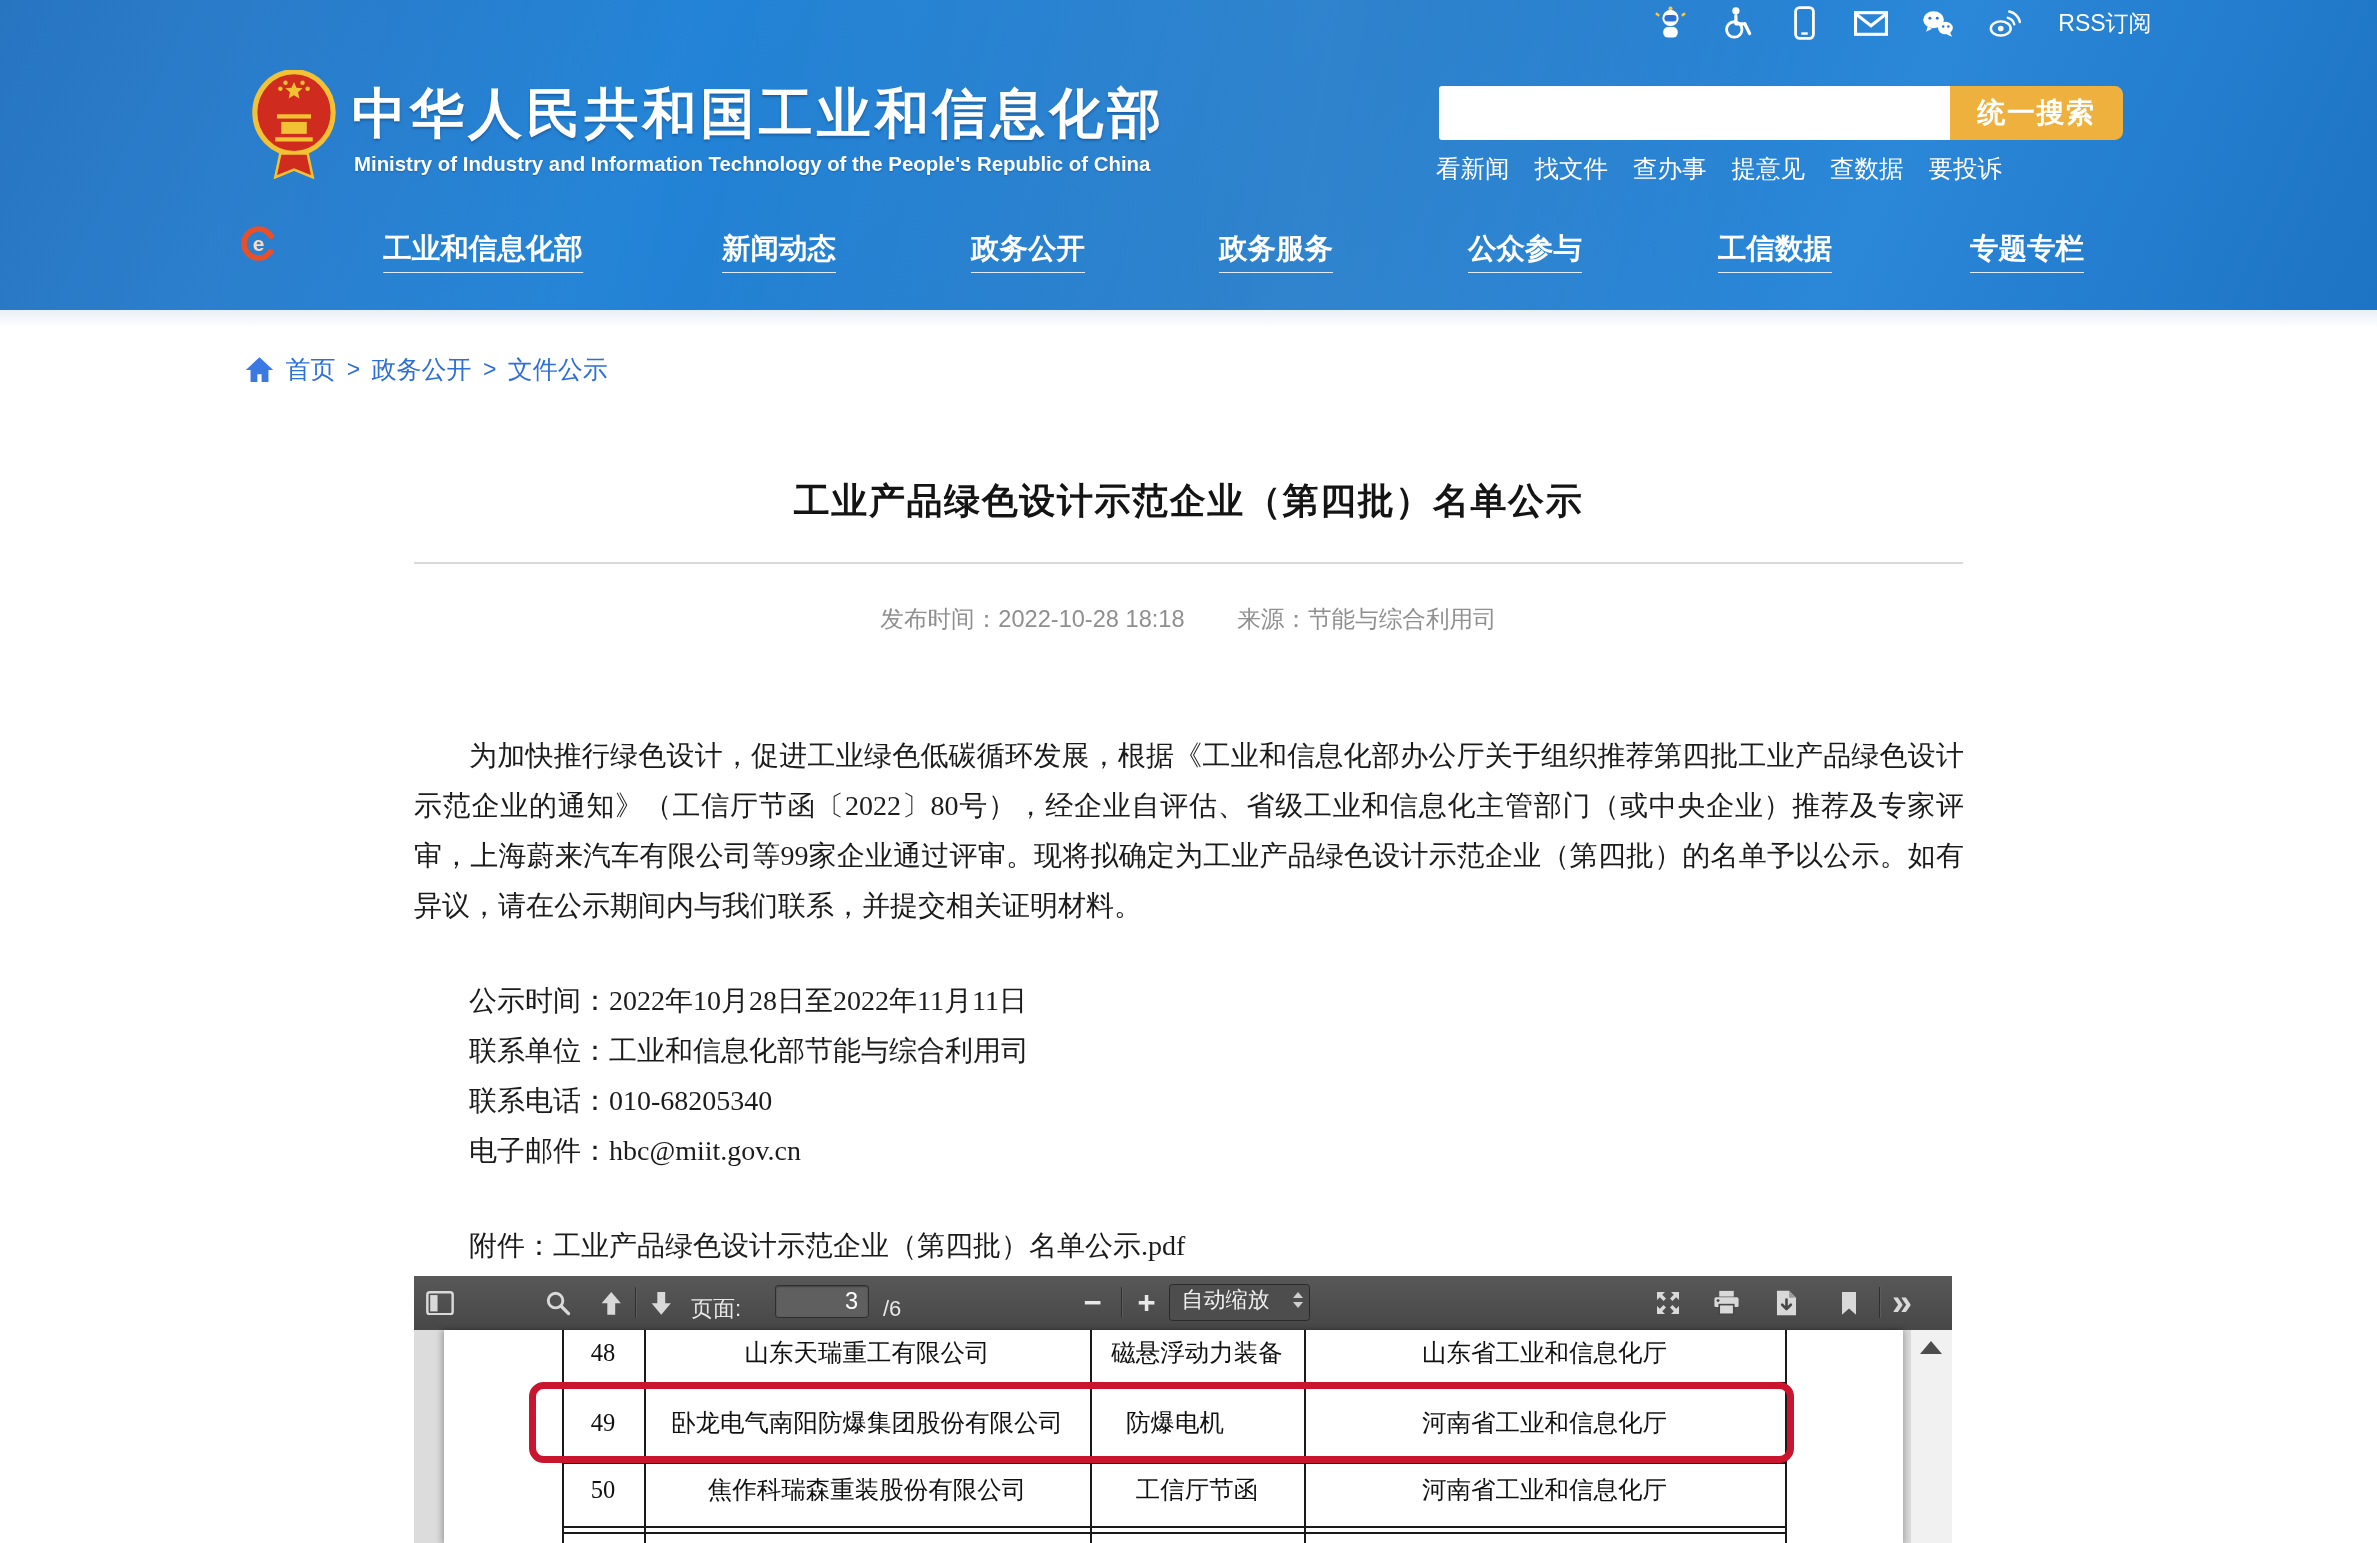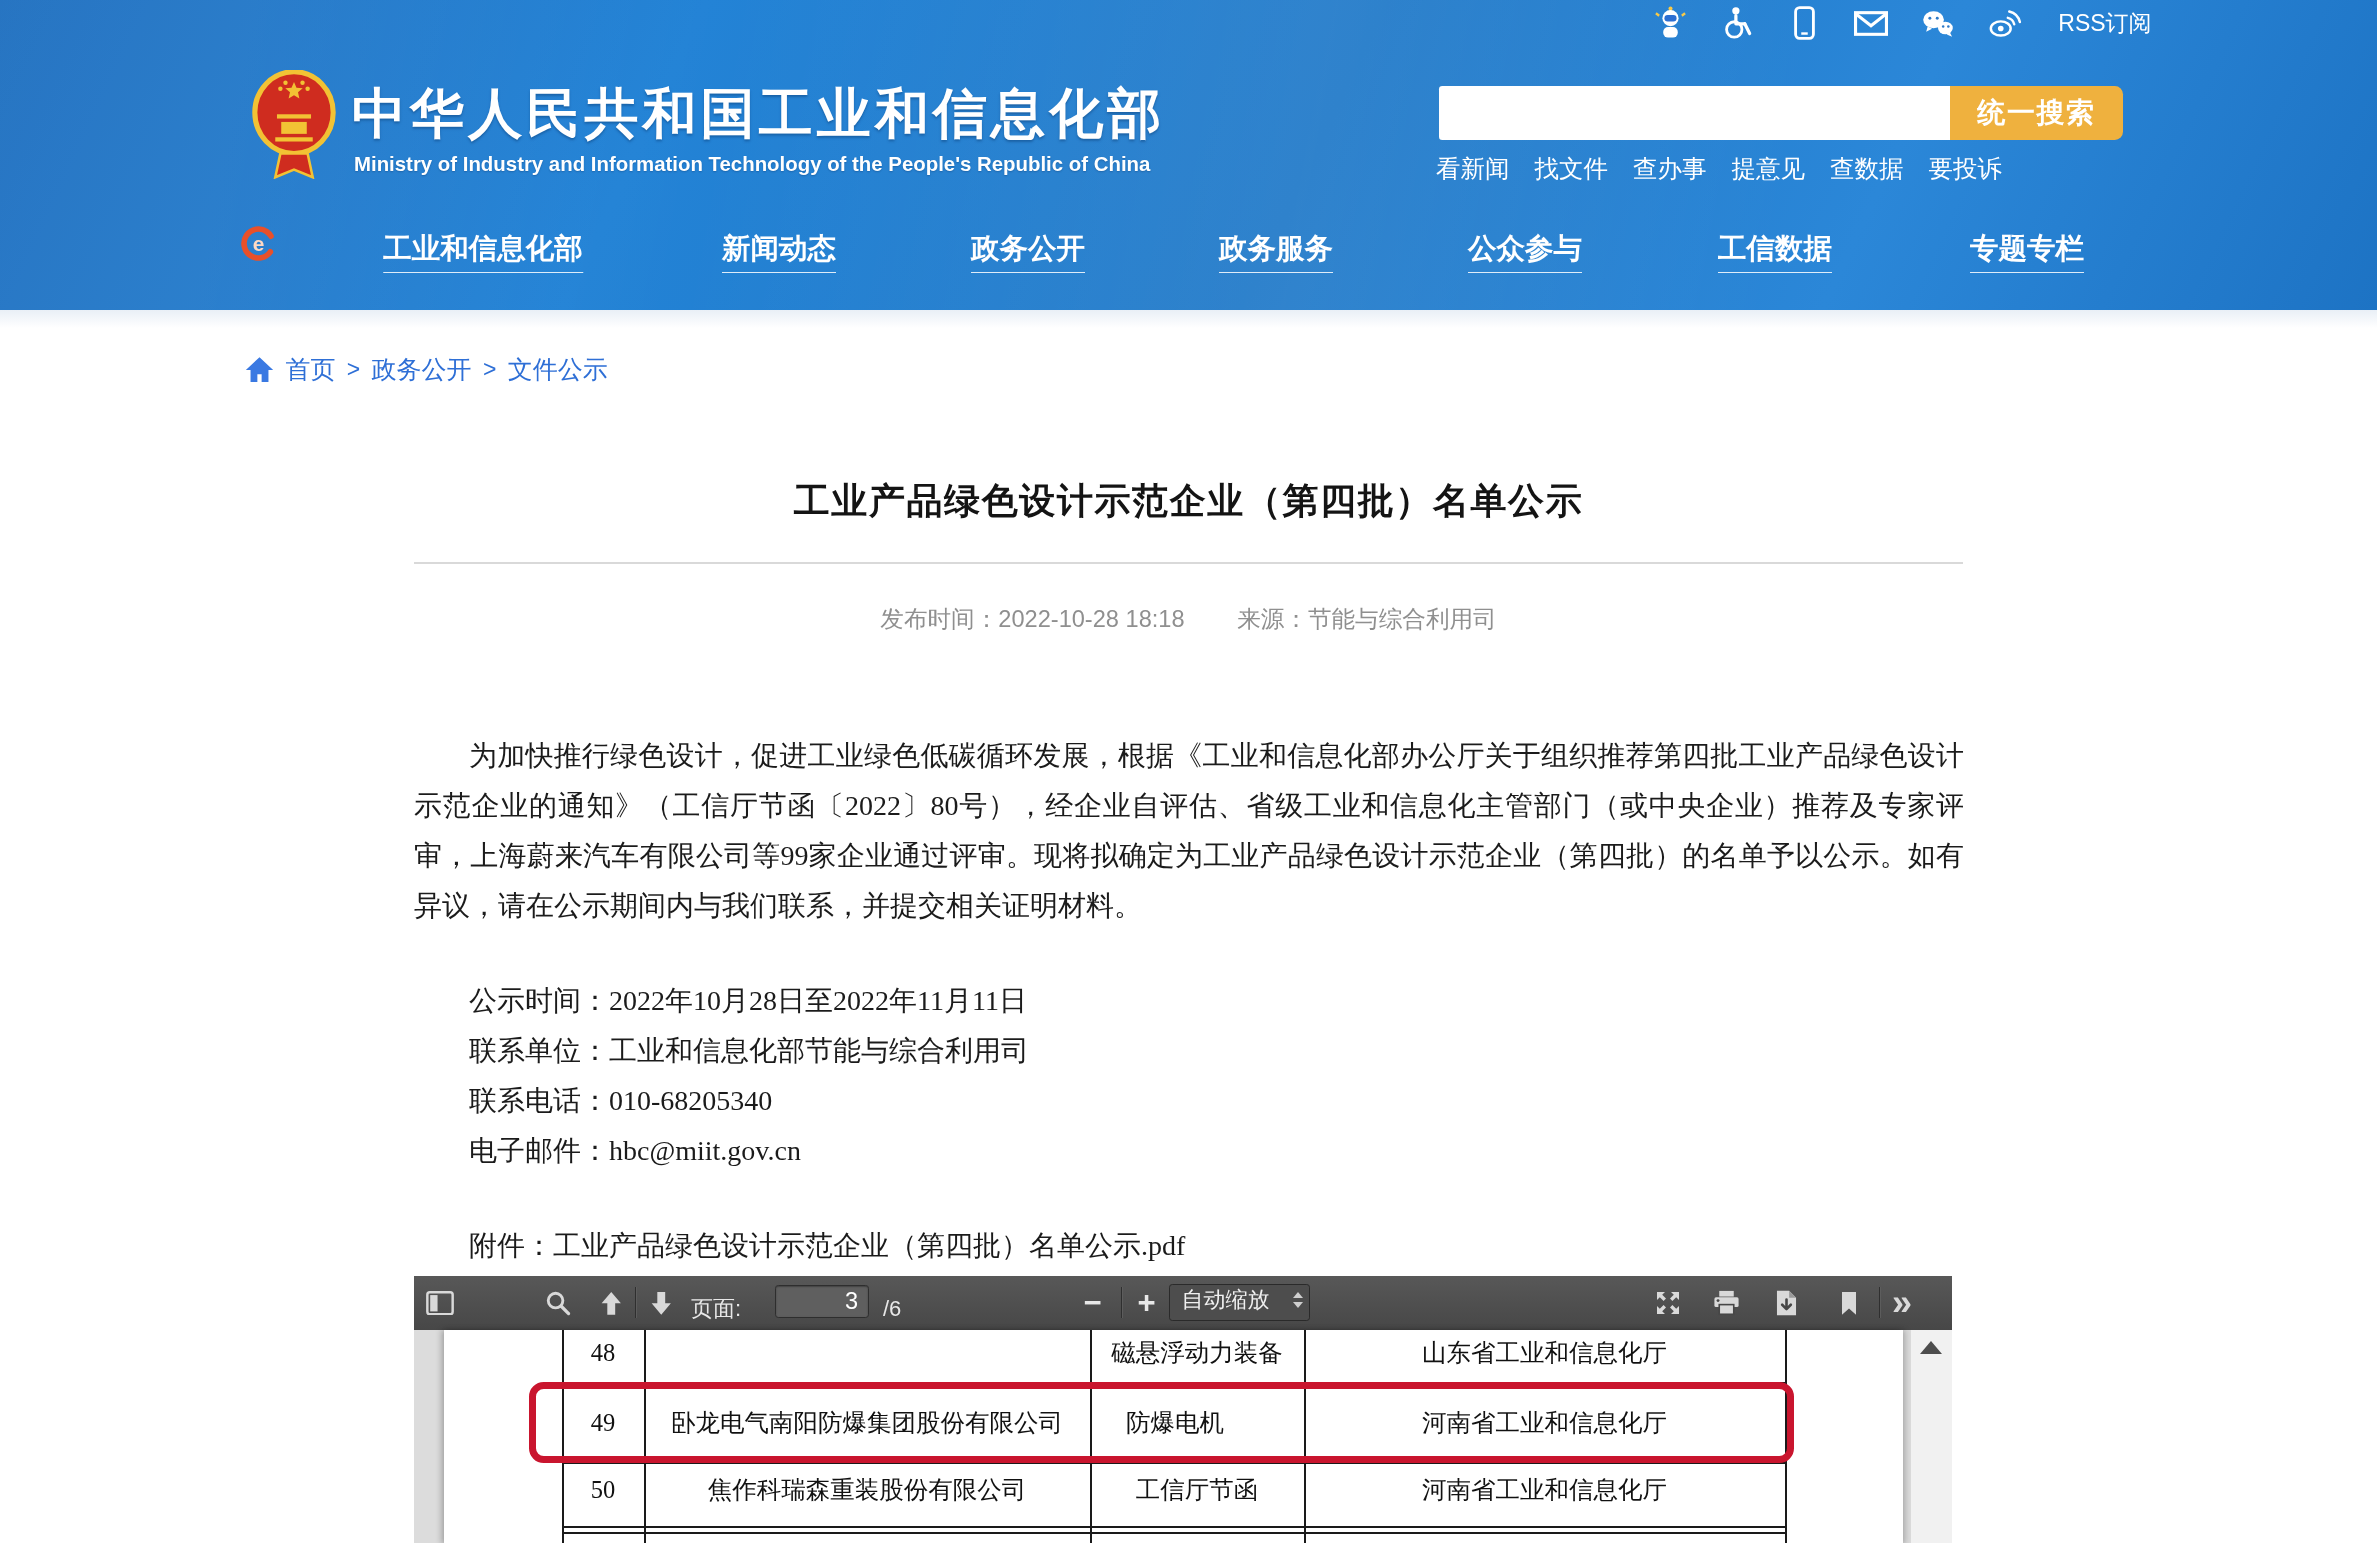--- a/index.html
+++ b/index.html
@@ -342,20 +342,21 @@
       <div class="vline" style="left:200px"></div>
       <div class="vline" style="left:646px"></div>
       <div class="vline" style="left:860px"></div>
       <div class="vline" style="left:1341px"></div>
       <div class="hline" style="top:52px"></div>
       <div class="hline" style="top:132px"></div>
       <div class="hline" style="top:196px;height:2.4px"></div>
       <div class="hline" style="top:202px"></div>
 
       <div class="cell" style="left:118px;top:5.7px;width:82px">48</div>
+      <div class="cell" style="left:200px;top:5.7px;width:446px">山东天瑞重工有限公司</div>
       <div class="cell" style="left:646px;top:5.7px;width:214px">磁悬浮动力装备</div>
       <div class="cell" style="left:860px;top:5.7px;width:481px">山东省工业和信息化厅</div>
 
       <div class="cell" style="left:118px;top:76px;width:82px">49</div>
       <div class="cell" style="left:200px;top:76px;width:446px">卧龙电气南阳防爆集团股份有限公司</div>
       <div class="cell" style="left:646px;top:76px;width:170px">防爆电机</div>
       <div class="cell" style="left:860px;top:76px;width:481px">河南省工业和信息化厅</div>
 
       <div class="cell" style="left:118px;top:143px;width:82px">50</div>
       <div class="cell" style="left:200px;top:143px;width:446px">焦作科瑞森重装股份有限公司</div>

